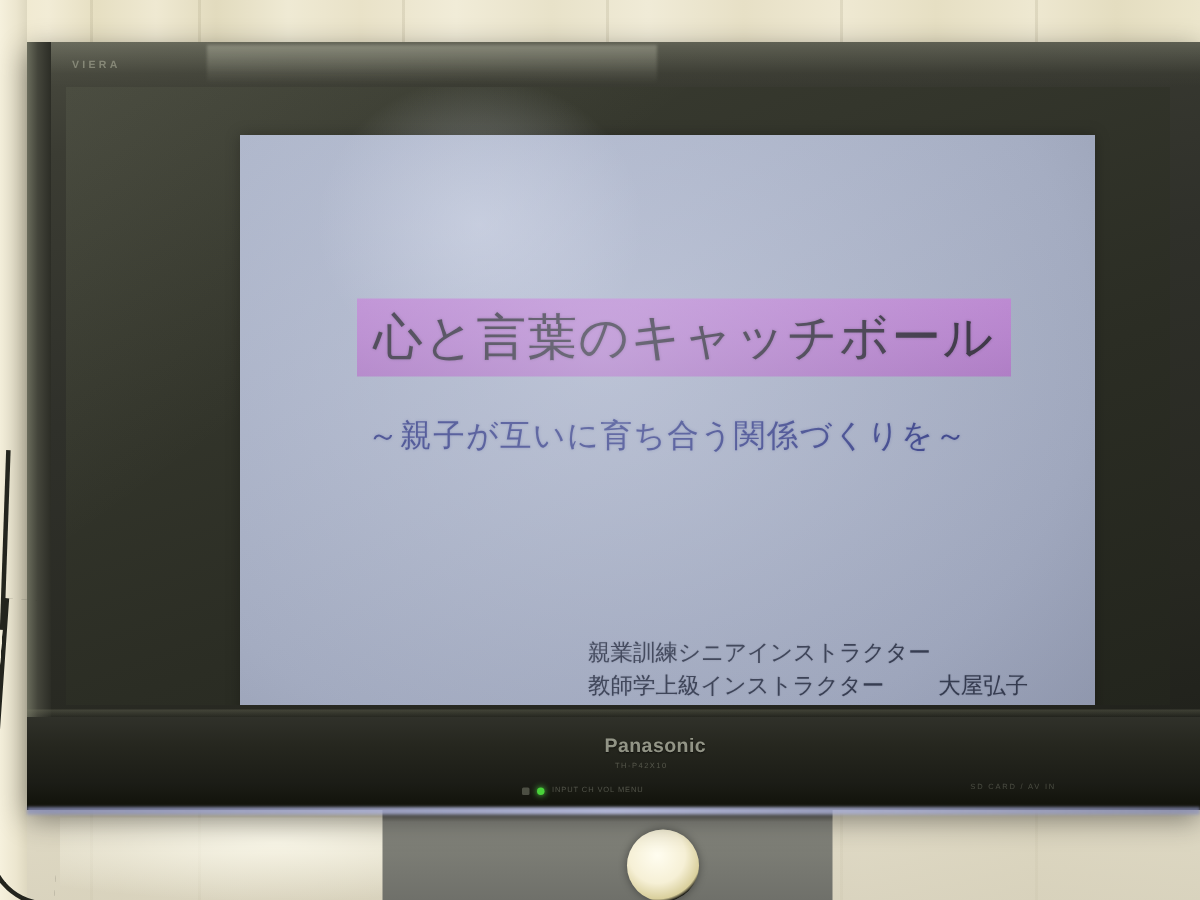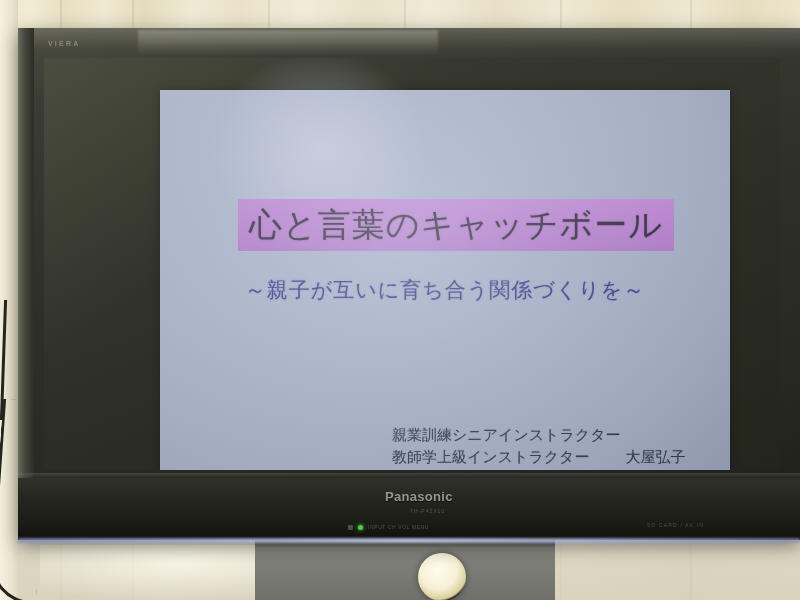--- a/index.html
+++ b/index.html
@@ -175,21 +175,21 @@
   .viera-logo {
     position: absolute;
     left: 30px; top: 12px;
     font-size: 7px;
     letter-spacing: 2.2px;
     color: rgba(176,178,158,0.55);
     font-weight: bold;
   }
   .panasonic-logo {
     position: absolute;
-    left: 367px; bottom: 36px;
+    left: 385px; bottom: 36px;
     font-size: 13px;
     font-weight: bold;
     letter-spacing: 0.3px;
     color: rgba(196,198,180,0.72);
     text-shadow: 0 1px 1px rgba(0,0,0,0.6);
   }
   .model-text {
     position: absolute;
     left: 392px; bottom: 26px;
     font-size: 5px;

